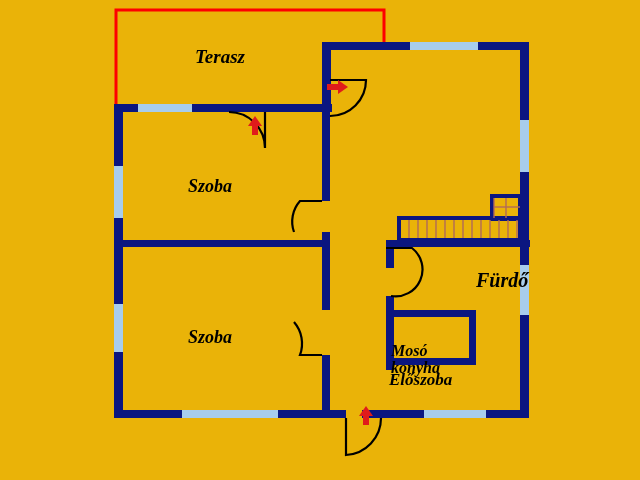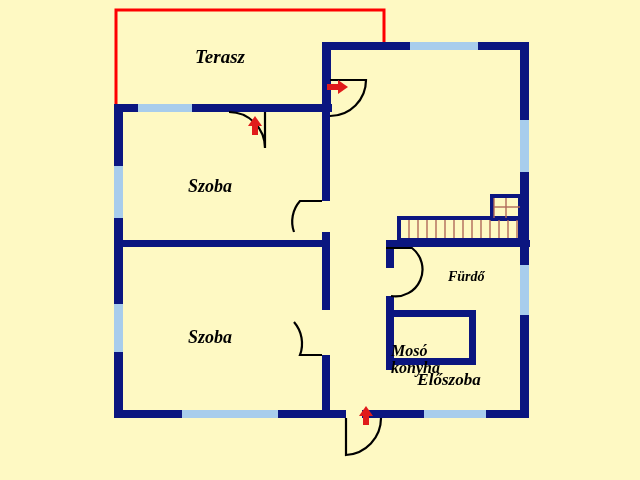--- a/index.html
+++ b/index.html
@@ -4,21 +4,21 @@
 <style>
   html, body {
     margin: 0;
     padding: 0;
     background: #ffffff;
   }
   #plan-root {
     position: relative;
     width: 640px;
     height: 480px;
-    background: #fef9c3;
+    background: #eab308;
     overflow: hidden;
     font-family: "Liberation Serif", "DejaVu Serif", serif;
   }
   #plan-svg {
     position: absolute;
     left: 0;
     top: 0;
     width: 640px;
     height: 480px;
   }
@@ -30,23 +30,23 @@
     color: #000000;
     white-space: pre;
     line-height: 1.05;
     text-align: center;
     pointer-events: none;
   }
   .rl-terasz   { left: 150px; top: 47px;  width: 140px; font-size: 19px; }
   .rl-szoba1   { left: 140px; top: 177px; width: 140px; font-size: 18px; }
   .rl-szoba2   { left: 140px; top: 328px; width: 140px; font-size: 18px; }
   .rl-konyha   { left: 366px; top: 128px; width: 160px; font-size: 18px; text-align: left;}
-  .rl-furdo    { left: 448px; top: 270px; width: 90px;  font-size: 14px; text-align: left;}
+  .rl-furdo    { left: 476px; top: 270px; width: 90px;  font-size: 20px; text-align: left;}
   .rl-moso     { left: 391px; top: 316px; width: 80px;  font-size: 16px; text-align: left; margin-top: 27px;}
-  .rl-eloszoba { left: 389px; top: 371px; width: 120px; font-size: 17px; text-align: center;}
+  .rl-eloszoba { left: 389px; top: 371px; width: 120px; font-size: 17px; text-align: left;}
   .area-caption {
     position: absolute;
     left: 96px;
     top: 448px;
     font-family: "Liberation Serif", "DejaVu Serif", serif;
     font-style: italic;
     font-weight: bold;
     font-size: 19px;
     color: #000000;
     white-space: pre;

